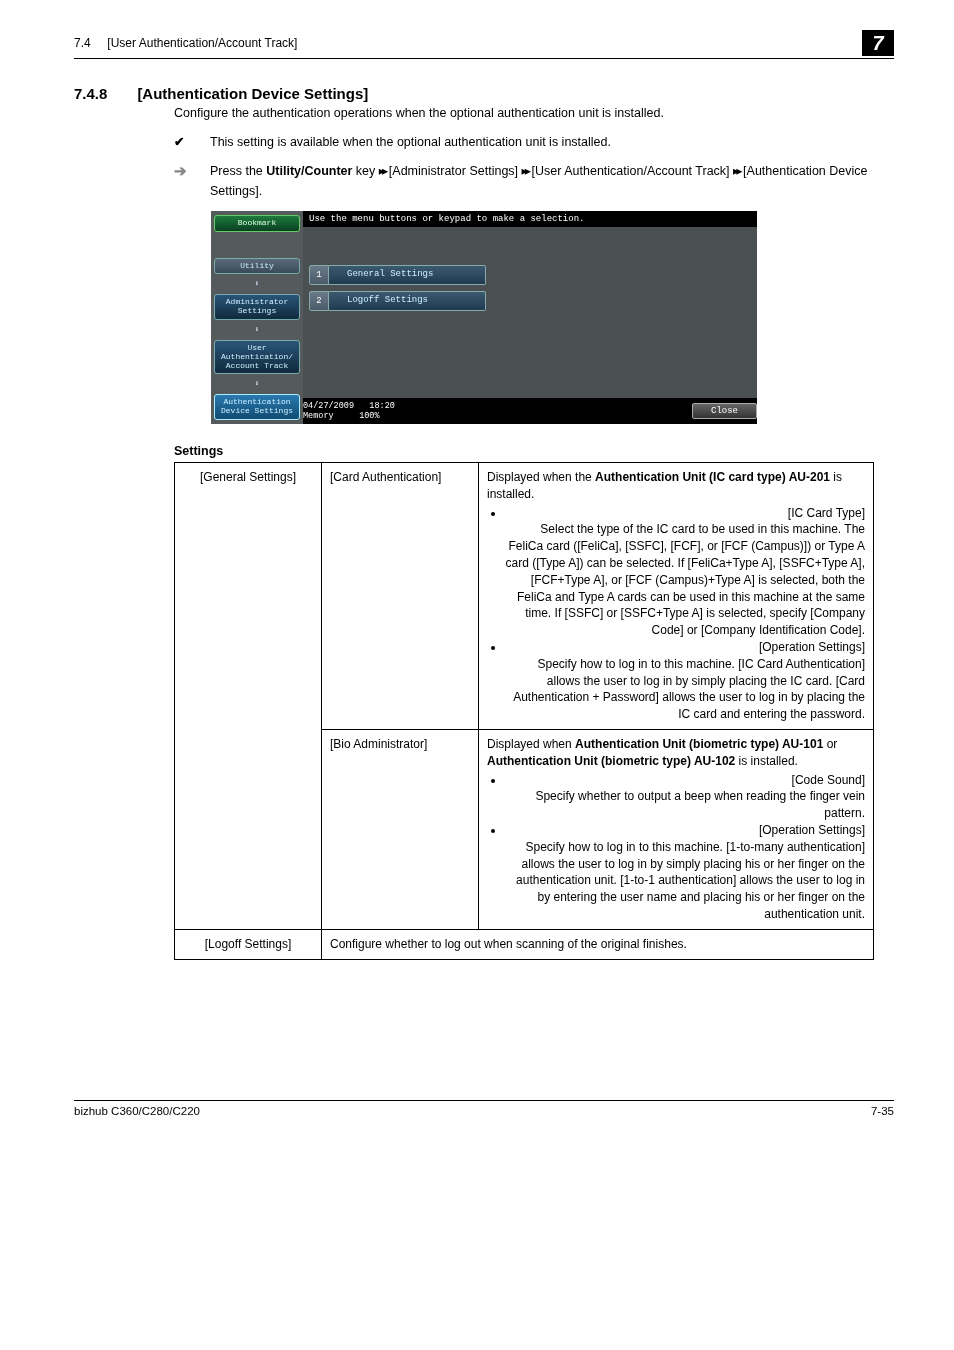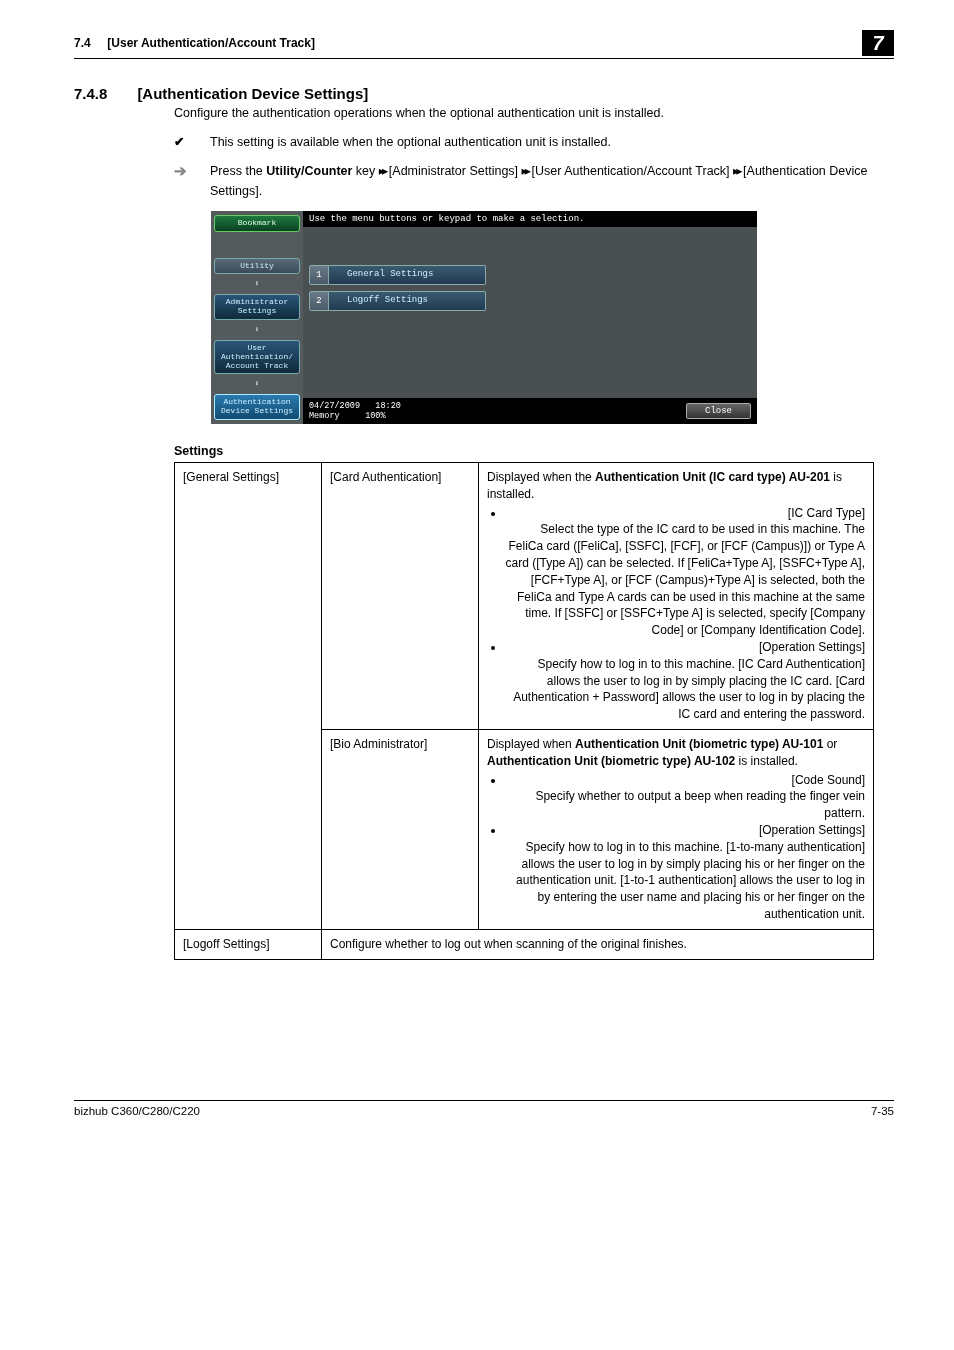--- a/index.html
+++ b/index.html
@@ -17,21 +17,21 @@
   .header-row {
     display: flex;
     justify-content: space-between;
     align-items: flex-start;
     border-bottom: 1px solid #000;
     padding-bottom: 2px;
     margin-bottom: 26px;
   }
   .header-left {
     font-size: 12px;
-    font-weight: bold;
+    font-weight: normal;
   }
   .chapter-badge {
     background: #000;
     color: #fff;
     font-weight: bold;
     font-style: italic;
     font-size: 20px;
     width: 32px;
     height: 26px;
     text-align: center;
@@ -152,21 +152,21 @@
     font-size: 9px;
     padding: 3px 18px;
     border-radius: 0 2px 2px 0;
     min-width: 120px;
   }
   .scr-footer {
     background: #000;
     display: flex;
     justify-content: space-between;
     align-items: center;
-    padding: 3px 6px;
+    padding: 3px 0;
     font-size: 8.5px;
     color: #fff;
   }
   .scr-close {
     background: linear-gradient(#666,#333);
     border: 1px solid #aaa;
     color: #fff;
     padding: 2px 18px;
     border-radius: 2px;
     font-size: 9px;
@@ -184,21 +184,21 @@
     border-collapse: collapse;
     width: 700px;
     font-size: 12px;
   }
   .settings-table td {
     border: 1px solid #000;
     padding: 6px 8px;
     vertical-align: top;
     line-height: 1.4;
   }
-  .settings-table .col1 { width: 130px; }
+  .settings-table .col1 { width: 130px; text-align: center; }
   .settings-table .col2 { width: 140px; }
   .settings-table ul { margin: 2px 0 0 0; padding-left: 18px; text-align: right; }
   .settings-table li { margin-bottom: 0; }
 
   .footer {
     display: flex;
     justify-content: space-between;
     border-top: 1px solid #000;
     padding-top: 4px;
     font-size: 11.5px;

